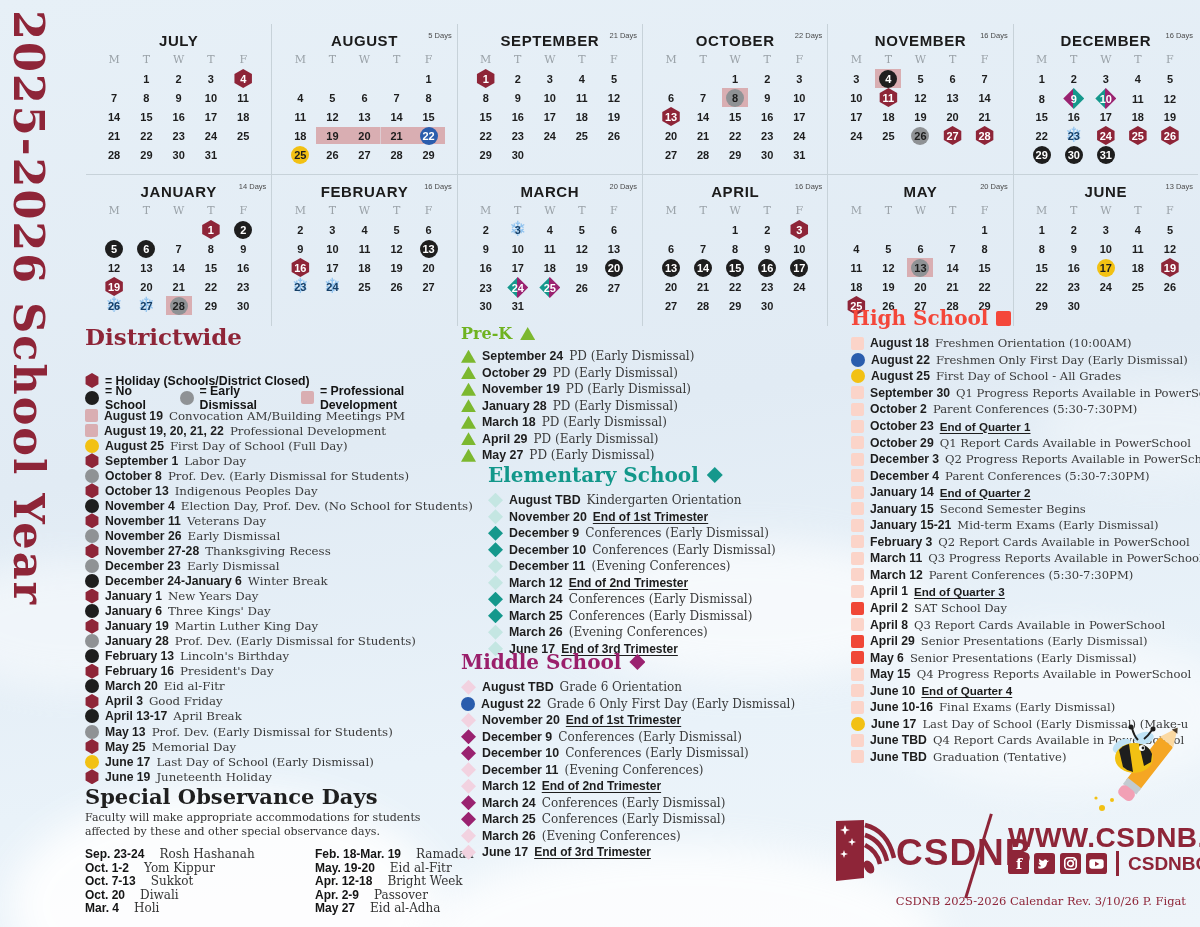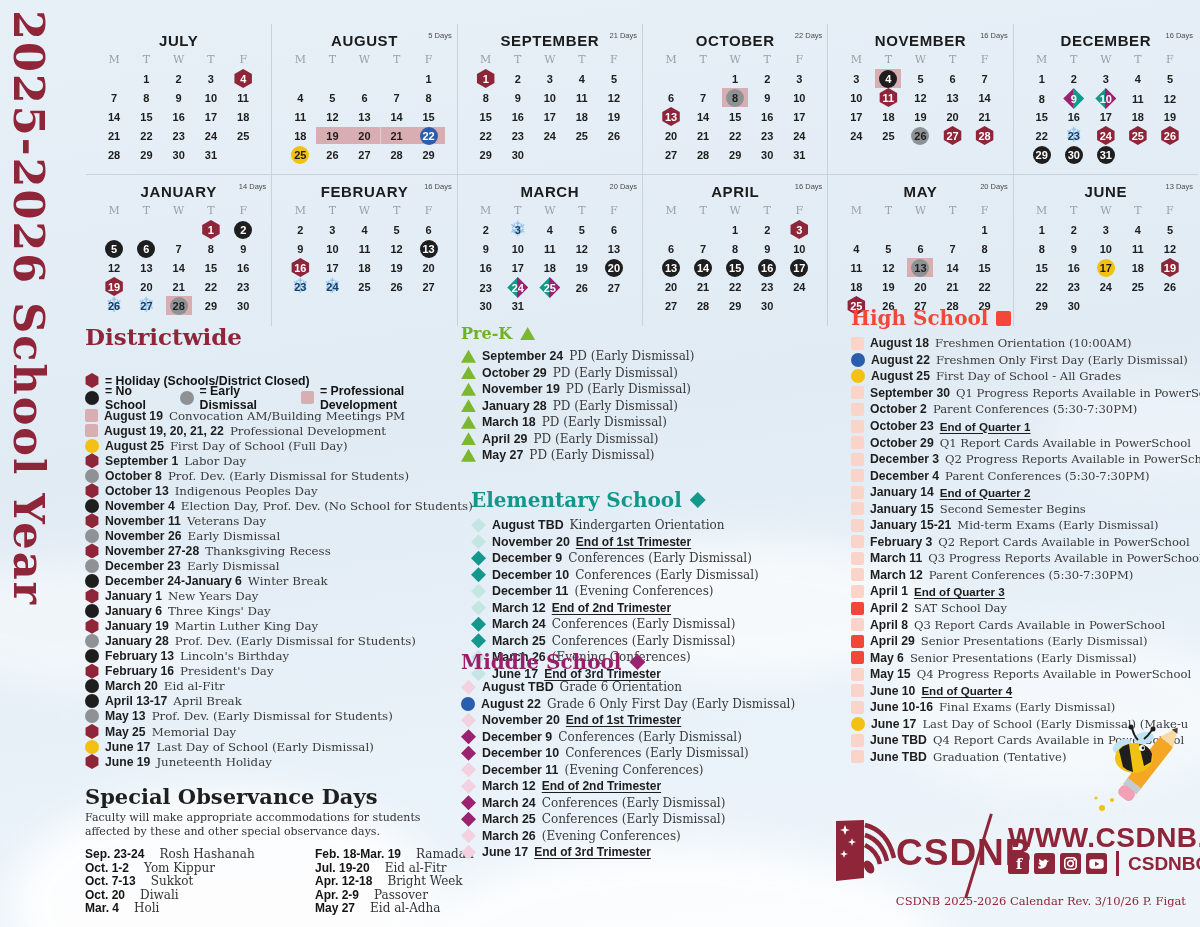--- a/index.html
+++ b/index.html
@@ -78,21 +78,21 @@
   #observance{left:85px;top:784px;width:390px;}
   #observance .sec-head{font-size:21px;color:#1f1f1f;margin-bottom:2px;}
   .obs-note{font-family:"DejaVu Serif","Liberation Serif",serif;font-size:11px;color:#333;line-height:1.28;margin:0 0 8px;width:370px;}
   .obs-grid{display:grid;grid-template-columns:230px 1fr;}
   .obs-row{display:flex;gap:15px;align-items:center;height:13.6px;font-size:12px;white-space:nowrap;}
   .obs-row .date{font-weight:700;color:#141414;}
   .obs-row .name{font-family:"DejaVu Serif","Liberation Serif",serif;color:#333;}
 
   #prek{left:461px;top:324px;}
   #prek .sec-head{font-size:16px;color:#6FB320;}
-  #elementary{left:471px;top:463px;margin-top:25px;}
+  #elementary{left:488px;top:463px;}
   #elementary .sec-head{font-size:20px;color:#12978A;}
   #middle{left:461px;top:650px;}
   #middle .sec-head{font-size:20px;color:#9A1F6B;}
   .midcol .ev{height:16.5px;font-size:12.4px;}
   .midcol .ev .desc{font-size:12px;}
   .hdr-dia{clip-path:polygon(50% 0,100% 50%,50% 100%,0 50%);width:16px;height:16px;display:inline-block;}
   .hdr-sq{width:15px;height:15px;border-radius:2px;display:inline-block;background:#F4473A;}
 
   #high{left:827px;top:306px;width:373px;margin-left:24px;}
   #high .sec-head{font-size:20px;color:#F4473A;}
@@ -1312,20 +1312,25 @@
           <span class="ic ic-hex"></span>
           <span class="date">February 16</span>
           <span class="desc">President's Day</span>
         </div>
         <div class="ev">
           <span class="ic ic-black"></span>
           <span class="date">March 20</span>
           <span class="desc">Eid al-Fitr</span>
         </div>
         <div class="ev">
+          <span class="ic ic-hex"></span>
+          <span class="date">April 3</span>
+          <span class="desc">Good Friday</span>
+        </div>
+        <div class="ev">
           <span class="ic ic-black"></span>
           <span class="date">April 13-17</span>
           <span class="desc">April Break</span>
         </div>
         <div class="ev">
           <span class="ic ic-gray"></span>
           <span class="date">May 13</span>
           <span class="desc">Prof. Dev. (Early Dismissal for Students)</span>
         </div>
         <div class="ev">
@@ -1373,21 +1378,21 @@
             <span class="date">Mar. 4</span>
             <span class="name">Holi</span>
           </div>
         </div>
       <div id="obs-col2">
           <div class="obs-row">
             <span class="date">Feb. 18-Mar. 19</span>
             <span class="name">Ramadan</span>
           </div>
           <div class="obs-row">
-            <span class="date">Jul. 19-20</span>
+            <span class="date">May. 19-20</span>
             <span class="name">Eid al-Fitr</span>
           </div>
           <div class="obs-row">
             <span class="date">Apr. 12-18</span>
             <span class="name">Bright Week</span>
           </div>
           <div class="obs-row">
             <span class="date">Apr. 2-9</span>
             <span class="name">Passover</span>
           </div>

